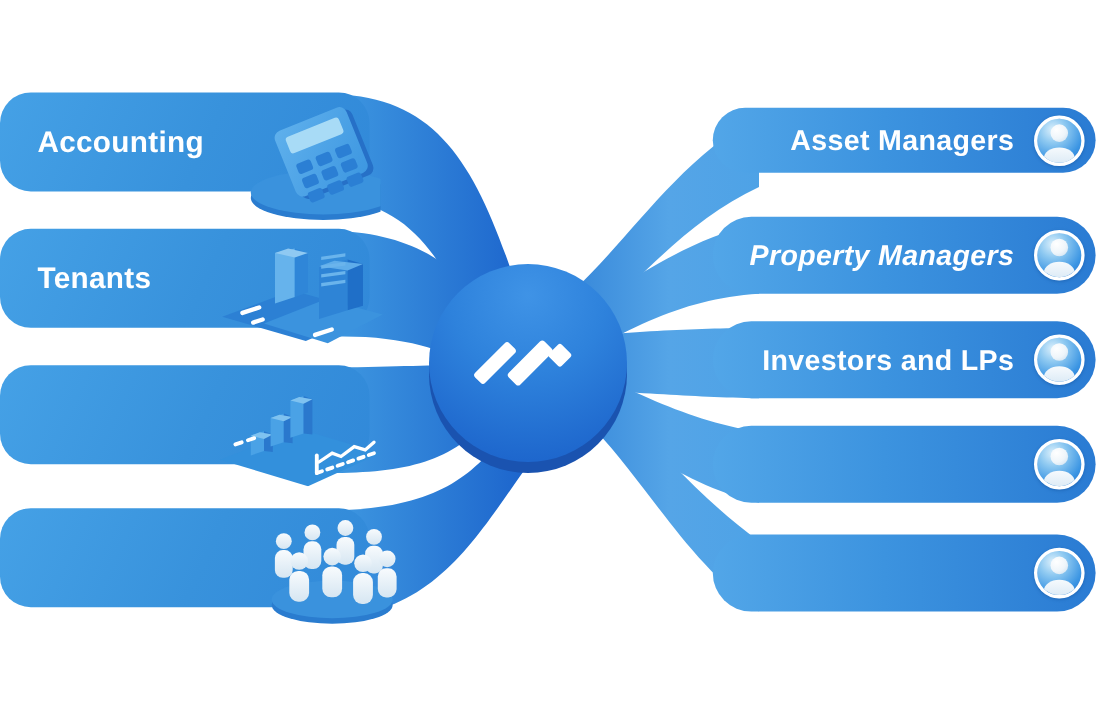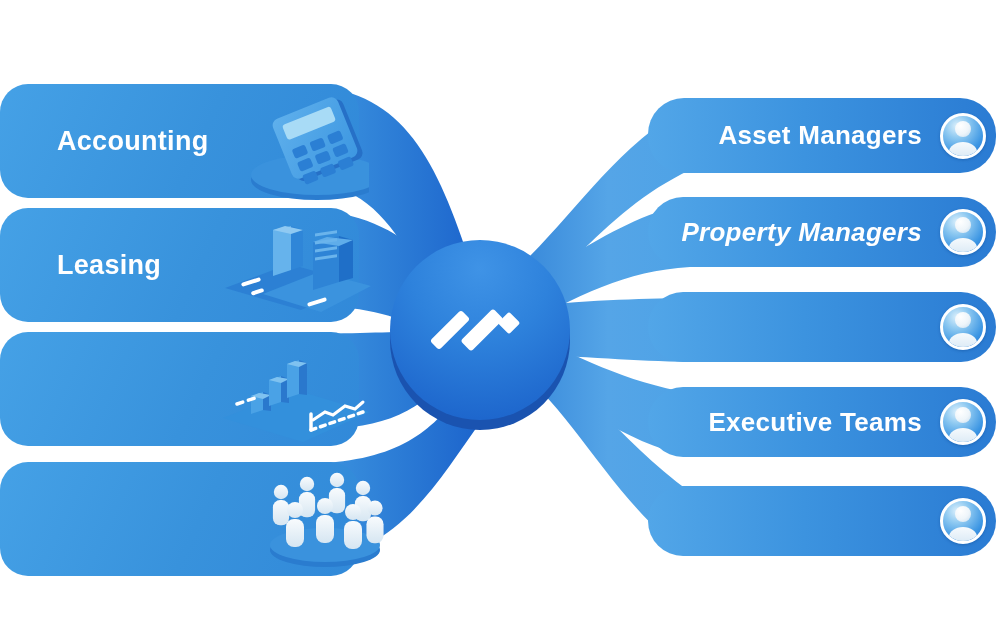--- a/index.html
+++ b/index.html
@@ -14,24 +14,24 @@
   .center-panel{
     left:438px;top:4px;width:230px;height:630px;
     background:#ffffff;border-radius:72px;
   }
 
   
   .bands{left:0;top:0;width:1000px;height:638px;}
 
   
   .card{
-    left:0;width:336px;height:114px;
+    left:0;width:336px;height:90px;
     background:linear-gradient(115deg,#45a1e6 0%,#3892dc 55%,#3189d9 100%);
     border-radius:28px;
-    display:flex;align-items:center;padding-left:23px;
+    display:flex;align-items:center;
   }
   .card-label{
     color:#fff;font-size:27px;font-weight:700;letter-spacing:.3px;
     padding-left:34px;white-space:nowrap;
   }
   .card .icon3d{position:absolute;pointer-events:none;}
 
   
   .pill{
     left:648px;width:348px;height:70px;
@@ -126,21 +126,21 @@
           <rect x="12" y="16" width="14" height="10" rx="2.5"></rect>
         <rect x="-26" y="30" width="14" height="10" rx="2.5"></rect>
           <rect x="-7" y="30" width="14" height="10" rx="2.5"></rect>
           <rect x="12" y="30" width="14" height="10" rx="2.5"></rect>
       </g>
     </g>
   </svg>
 </div>
 
 <div class="abs card" style="top:208px;">
-  <span class="card-label">Leasing</span>
+  <span class="card-label">Tenants</span>
   <svg class="icon3d" style="right:-12px;top:8px;" width="160" height="100" viewBox="0 0 160 100" xmlns="http://www.w3.org/2000/svg">
     <polygon points="14,72 78,48 150,68 90,94" fill="#2c80d4"></polygon>
     <polygon points="52,78 108,56 160,70 110,96" fill="#3b93de"></polygon>
 
     <polygon points="62,14 80,10 80,54 62,60" fill="#66b3ec"></polygon>
     <polygon points="80,10 92,14 92,50 80,54" fill="#2f86d8"></polygon>
     <polygon points="62,14 74,10 92,14 80,18" fill="#8fc9f2"></polygon>
 
     <polygon points="102,26 128,20 128,66 102,74" fill="#2e84d6"></polygon>
     <polygon points="128,20 142,24 142,62 128,66" fill="#1f6fc8"></polygon>
@@ -224,42 +224,42 @@
           <rect x="-9" y="9" width="18" height="28" rx="8"></rect>
         </g>
       <g transform="translate(90,42)">
           <circle cx="0" cy="0" r="8"></circle>
           <rect x="-9" y="9" width="18" height="28" rx="8"></rect>
         </g>
     </g>
   </svg>
 </div>
 
-<div class="abs pill" style="top:98px;height:75px;">
+<div class="abs pill" style="top:98px;height:59px;">
   <span class="pill-label">Asset Managers</span>
   <span class="avatar">
       <span class="head"></span>
       <span class="torso"></span>
     </span>
 </div>
 <div class="abs pill" style="top:197px;font-style:italic;">
   <span class="pill-label">Property Managers</span>
   <span class="avatar">
       <span class="head"></span>
       <span class="torso"></span>
     </span>
 </div>
 <div class="abs pill" style="top:292px;">
+  <span class="pill-label">Investors and LPs</span>
   <span class="avatar">
       <span class="head"></span>
       <span class="torso"></span>
     </span>
 </div>
 <div class="abs pill" style="top:387px;">
-  <span class="pill-label">Executive Teams</span>
   <span class="avatar">
       <span class="head"></span>
       <span class="torso"></span>
     </span>
 </div>
 <div class="abs pill" style="top:486px;">
   <span class="avatar">
       <span class="head"></span>
       <span class="torso"></span>
     </span>

